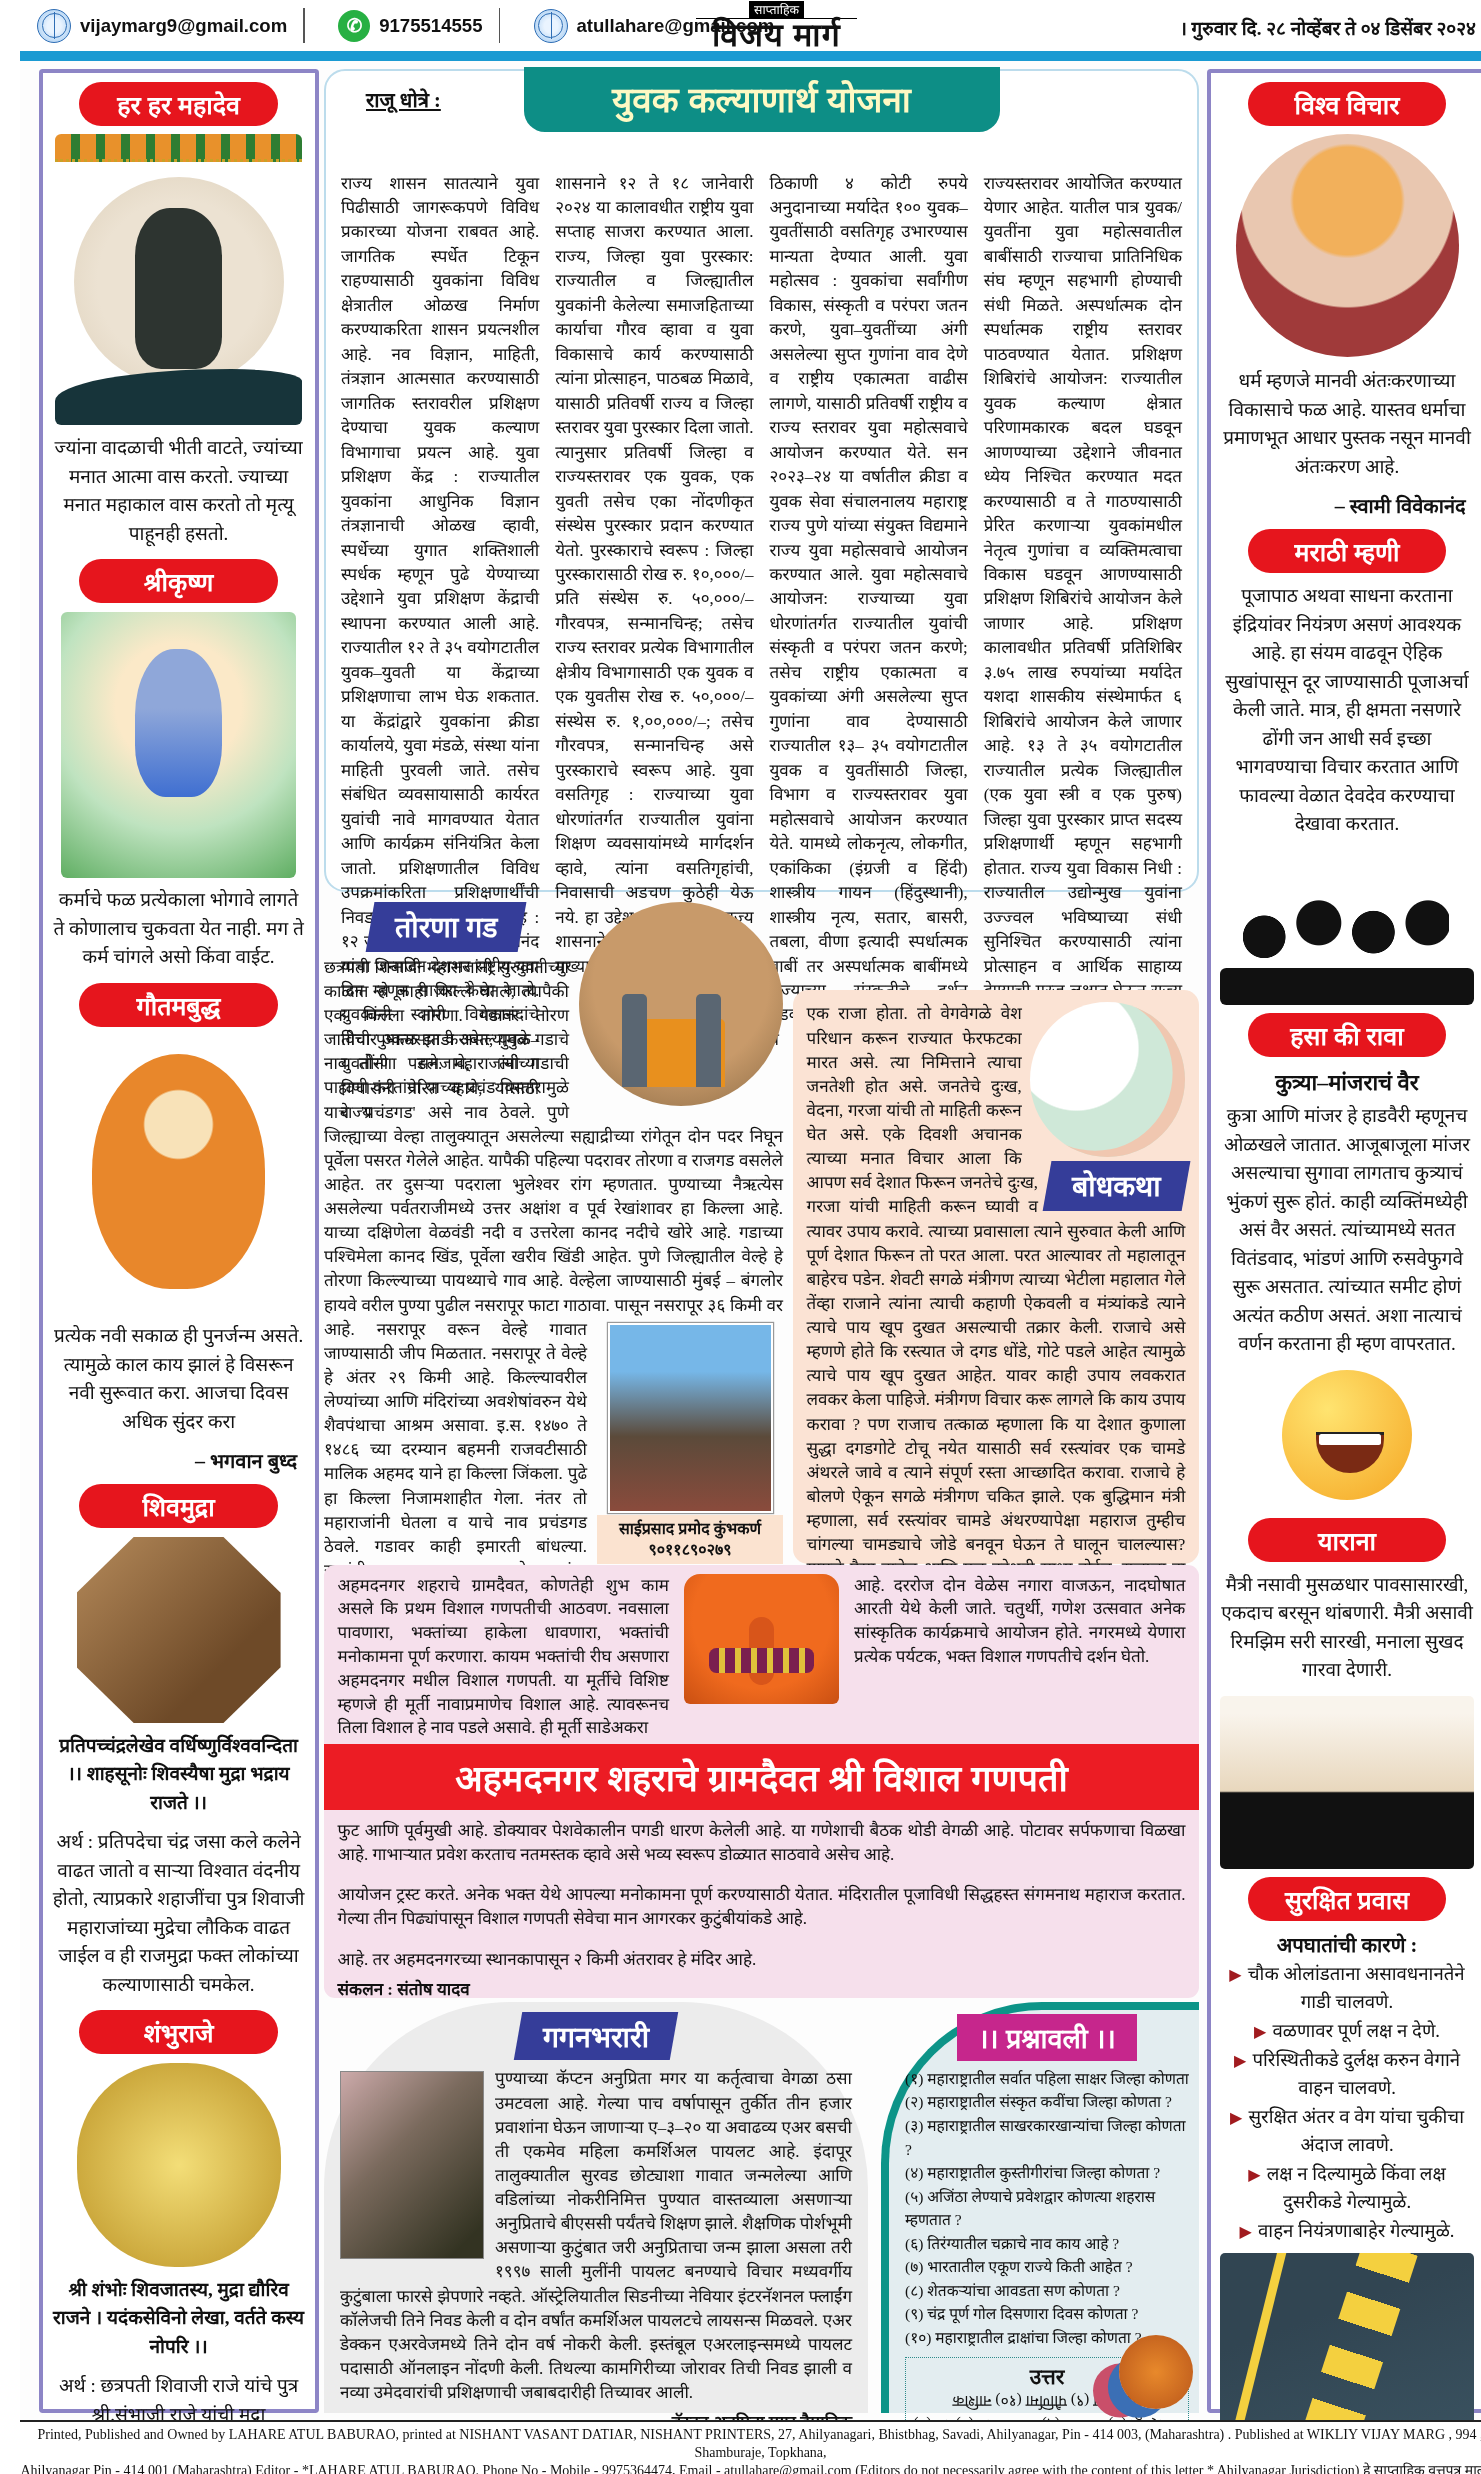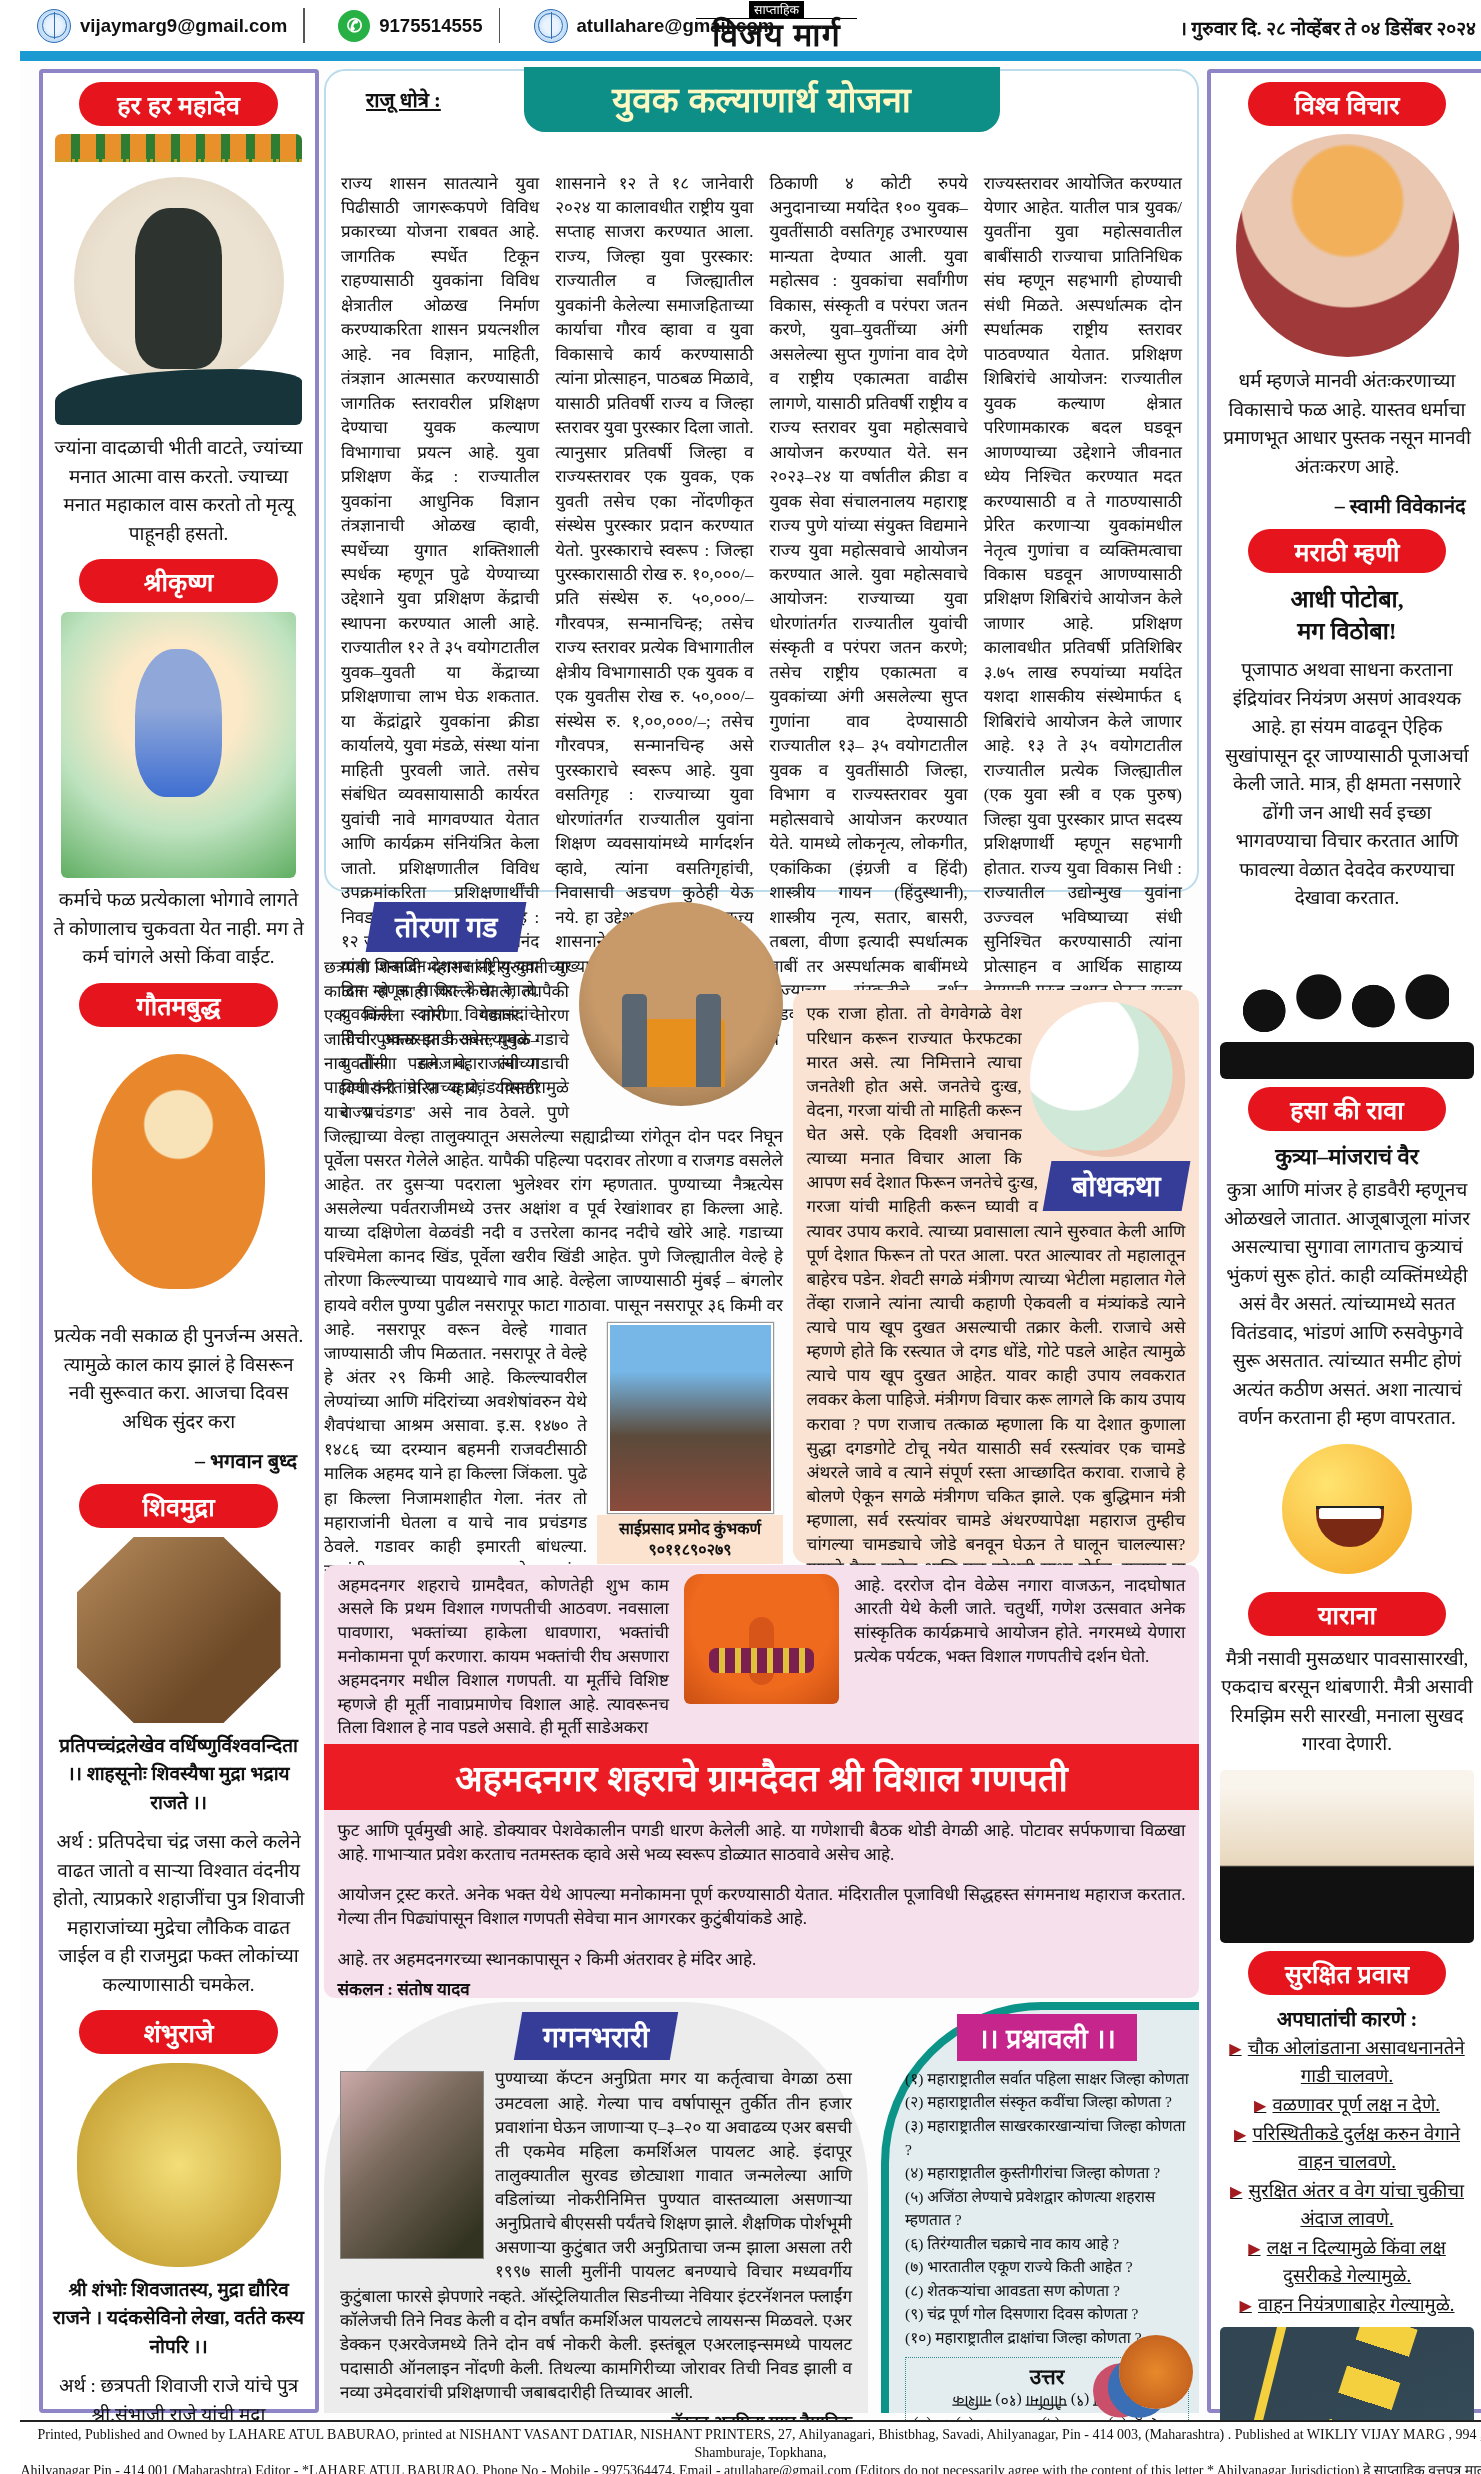--- a/index.html
+++ b/index.html
@@ -56,21 +56,21 @@
   .img-emoji .mouth{position:absolute;left:34px;top:62px;width:68px;height:38px;background:#7a2a14;border-radius:0 0 68px 68px;border-top:3.7px solid #222;}
   .img-emoji .tooth{position:absolute;left:37px;top:64px;width:62px;height:11px;background:#fff;border-radius:2.5px;}
   .img-friends{width:254px;height:173px;background:linear-gradient(#f9f4ec 10%,#e8d7bd 55%,#111 56%);border-radius:5px;}
   .img-road{width:254px;height:235px;background:linear-gradient(160deg,#314552 30%,#3c5563);position:relative;overflow:hidden;border-radius:5px;}
   .img-road::before{content:"";position:absolute;left:99px;top:-12.4px;width:56px;height:285px;background:repeating-linear-gradient(#f4d03f 0 28.5px,transparent 28.5px 56px);transform:rotate(18deg);}
   .img-road::after{content:"";position:absolute;left:25px;top:-6.2px;width:8.7px;height:272px;background:#f4d03f;transform:rotate(14deg);}
 
   .phrase{font-size:23.5px;font-weight:bold;text-align:center;white-space:pre-line;margin:2.5px 0 10px 0;}
   .jtitle{font-size:22px;font-weight:bold;text-align:center;margin:2.5px 0 5px 0;}
   .bullets{font-size:18.6px;line-height:1.5;margin:0 0 7.4px 0;}
-  .bullets .b{margin:1.2px 0;text-align:center;text-decoration:underline;}
+  .bullets .b{margin:1.2px 0;text-align:center;}
   .arrow{color:#a11b1f;font-size:16px;margin-right:6.2px;}
   .bhead{font-size:20.4px;text-align:center;font-weight:bold;margin-bottom:2.5px;}
 
   
   .main-card{position:absolute;left:304px;top:69px;width:875px;height:823px;background:#fff;border:2.5px solid #bcdcec;border-radius:21px;box-sizing:border-box;padding:11px 15px 6.2px 15px;}
   .main-title{position:absolute;left:50%;transform:translateX(-50%);top:-3.7px;width:476px;background:#0d8e86;color:#fef9c3;text-align:center;font-size:35px;font-weight:bold;padding:7.4px 0 10px 0;border-radius:0 0 21px 21px;font-family:"Liberation Sans",sans-serif;}
   .byline{font-size:20.4px;font-weight:bold;text-decoration:underline;margin:2.5px 0 6.2px 25px;}
   .cols{display:flex;gap:16px;margin-top:59px;}
   .cols .col{flex:1;font-size:17px;line-height:1.44;text-align:justify;}
   .col .credit{font-weight:bold;text-align:center;margin-top:5px;}
@@ -266,22 +266,20 @@
     <div class="img-books"></div>
   </div>
 
   <div class="sidebar right">
     <div class="rbadge">विश्व विचार</div>
     <div class="img-vivek"></div>
     <div class="squote">धर्म म्हणजे मानवी अंतःकरणाच्या विकासाचे फळ आहे. यास्तव धर्माचा प्रमाणभूत आधार पुस्तक नसून मानवी अंतःकरण आहे.</div>
     <div class="sattr">– स्वामी विवेकानंद</div>
 
     <div class="rbadge">मराठी म्हणी</div>
-    <div class="phrase">आधी पोटोबा,
-मग विठोबा!</div>
     <div class="squote">पूजापाठ अथवा साधना करताना इंद्रियांवर नियंत्रण असणं आवश्यक आहे. हा संयम वाढवून ऐहिक सुखांपासून दूर जाण्यासाठी पूजाअर्चा केली जाते. मात्र, ही क्षमता नसणारे ढोंगी जन आधी सर्व इच्छा भागवण्याचा विचार करतात आणि फावल्या वेळात देवदेव करण्याचा देखावा करतात.</div>
     <div class="simg img-jump"></div>
 
     <div class="rbadge">हसा की रावा</div>
     <div class="jtitle">कुत्र्या–मांजराचं वैर</div>
     <div class="squote">कुत्रा आणि मांजर हे हाडवैरी म्हणूनच ओळखले जातात. आजूबाजूला मांजर असल्याचा सुगावा लागताच कुत्र्याचं भुंकणं सुरू होतं. काही व्यक्तिंमध्येही असं वैर असतं. त्यांच्यामध्ये सतत वितंडवाद, भांडणं आणि रुसवेफुगवे सुरू असतात. त्यांच्यात समीट होणं अत्यंत कठीण असतं. अशा नात्याचं वर्णन करताना ही म्हण वापरतात.</div>
     <div class="img-emoji">
       <div class="face">
           <div class="mouth"></div>
           <div class="tooth"></div>

